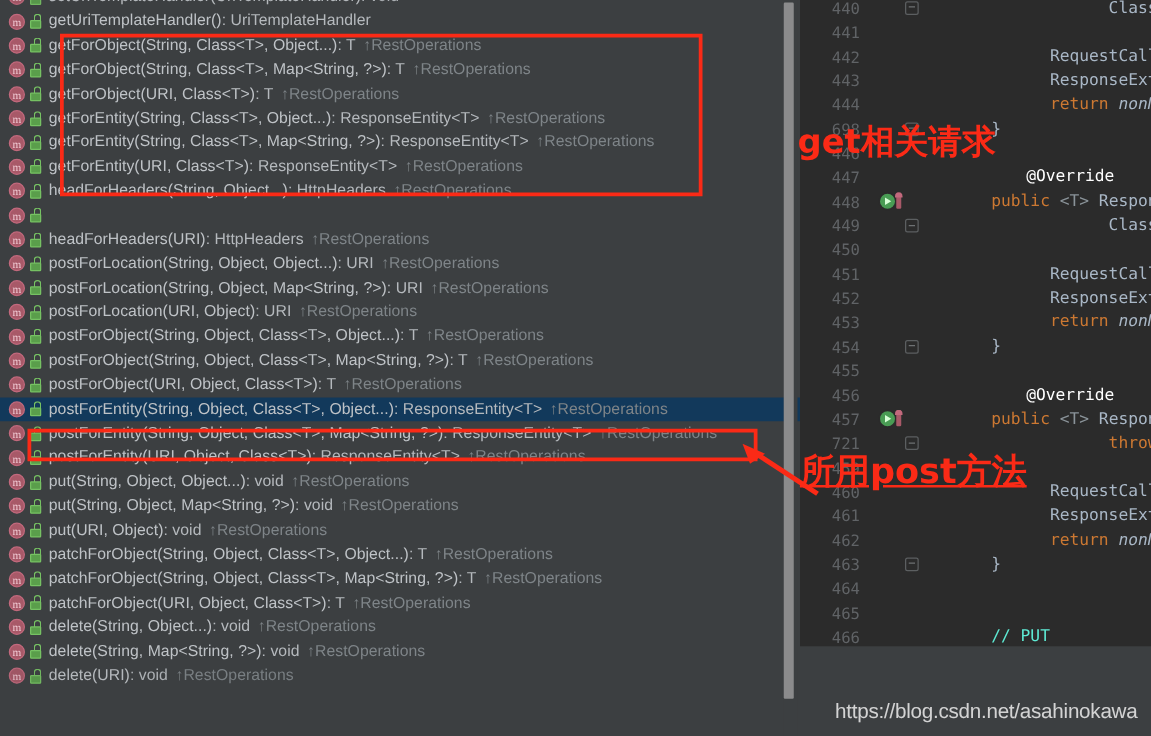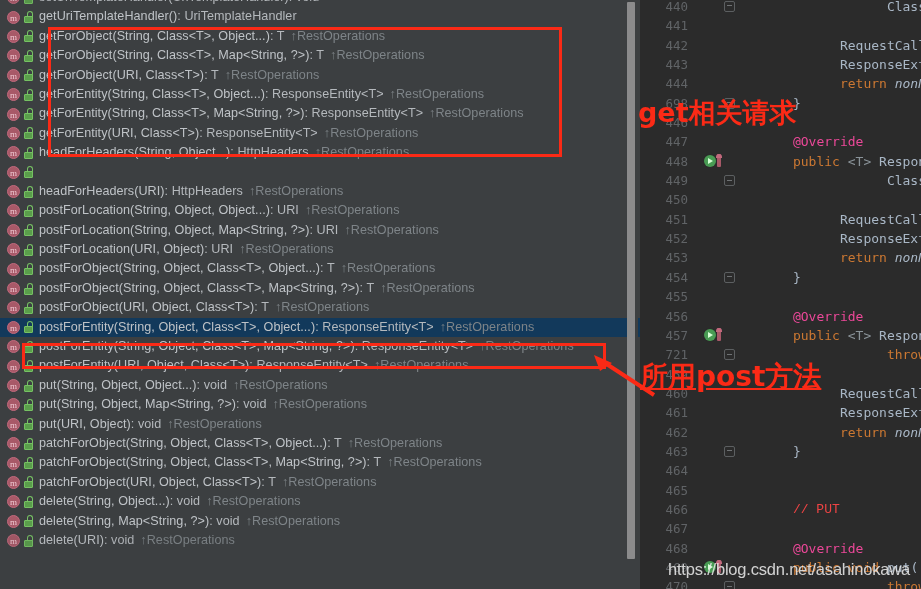--- a/index.html
+++ b/index.html
@@ -117,21 +117,21 @@
     height: 557px;
     background: #a6a6a6;
     border-radius: 1px;
     opacity: .75;
   }
 
   
   #editor-panel {
     position: relative;
     flex: 1 1 auto;
-    height: 589px;
+    height: 517px;
     background: #2b2b2b;
     overflow: hidden;
   }
   .editor-lines {
     position: absolute;
     top: -3px;
     left: 0;
     right: 0;
   }
   .editor-line {
@@ -206,24 +206,24 @@
     content:"";
     position:absolute;
     left:-1px; top:0;
     width:6px;height:4px;
     background:#c2697d;
     border-radius:3px 3px 0 0;
   }
 
   
   .kw   { color: #cc7832; }
-  .ann  { color: #ec4899; }
+  .ann  { color: #ffffff; margin-left: 28px; }
   .typ  { color: #a9b7c6; }
   .gen  { color: #8a9399; }
-  .cmt  { color: #ef4444; font-family: Liberation Mono, monospace; }
+  .cmt  { color: #5eead4; }
   .itl2 { font-style: italic; color: #a9b7c6; }
 
   
   #annotations {
     position: absolute;
     inset: 0;
     pointer-events: none;
   }
   .ann-box {
     position: absolute;

